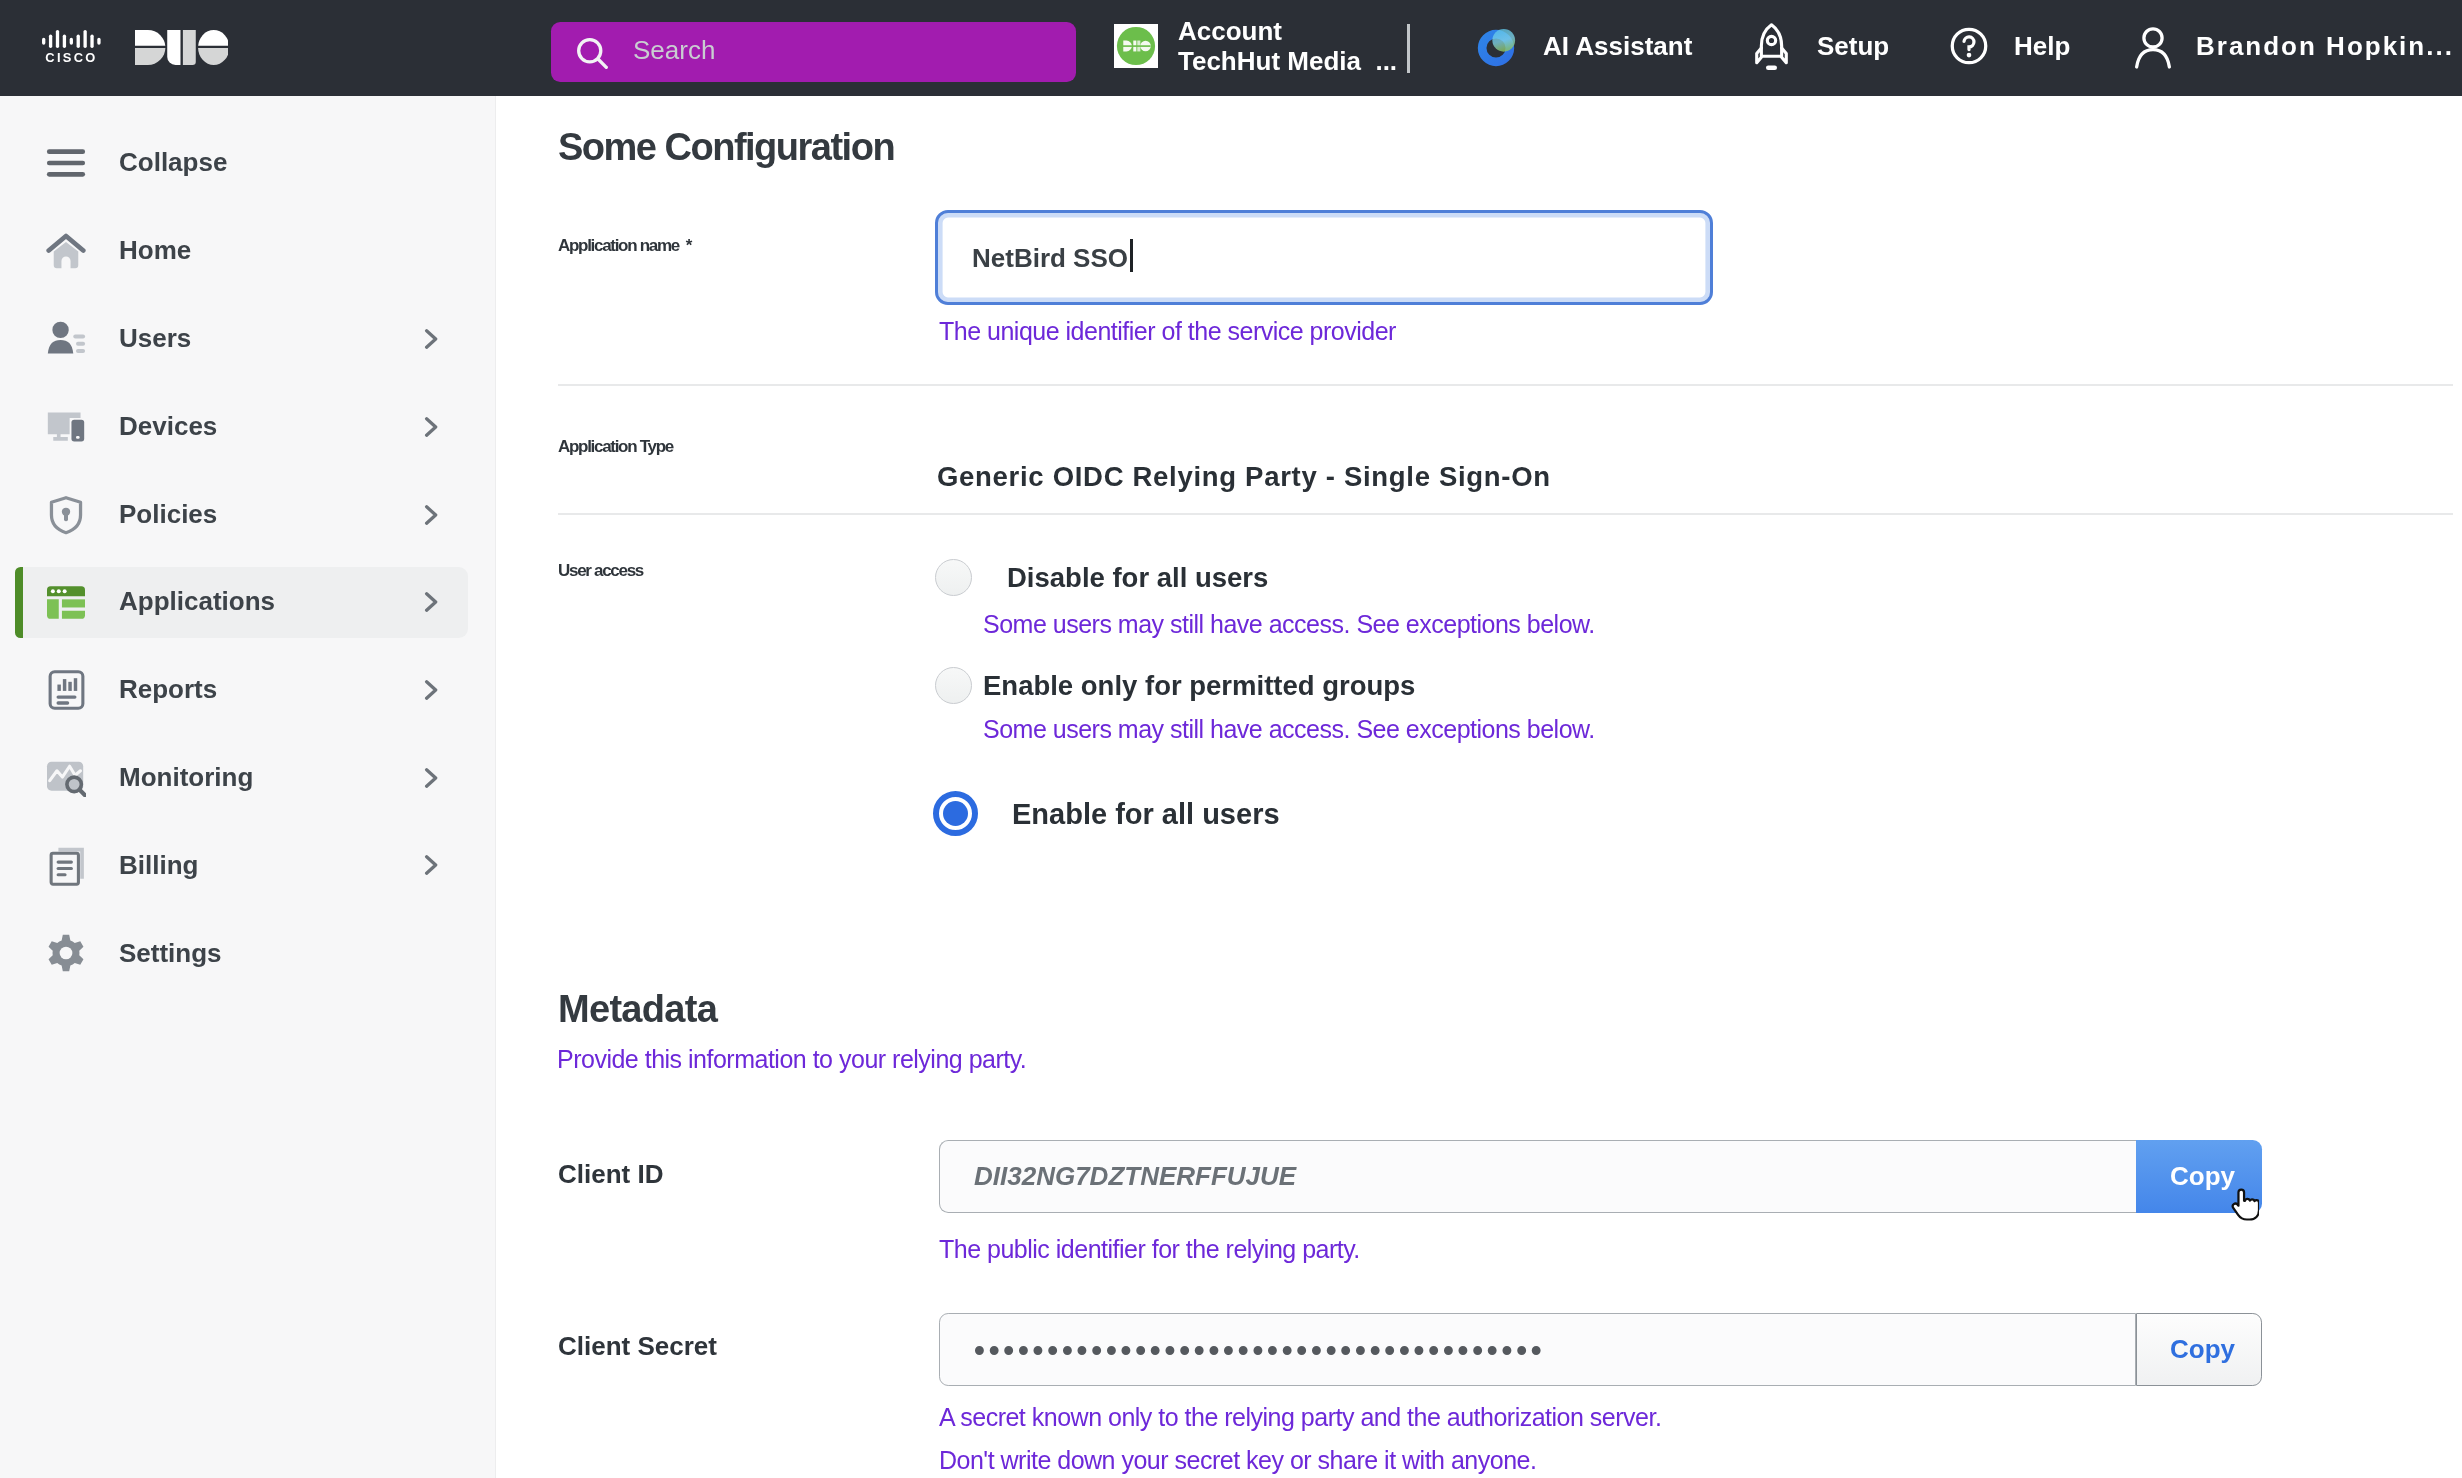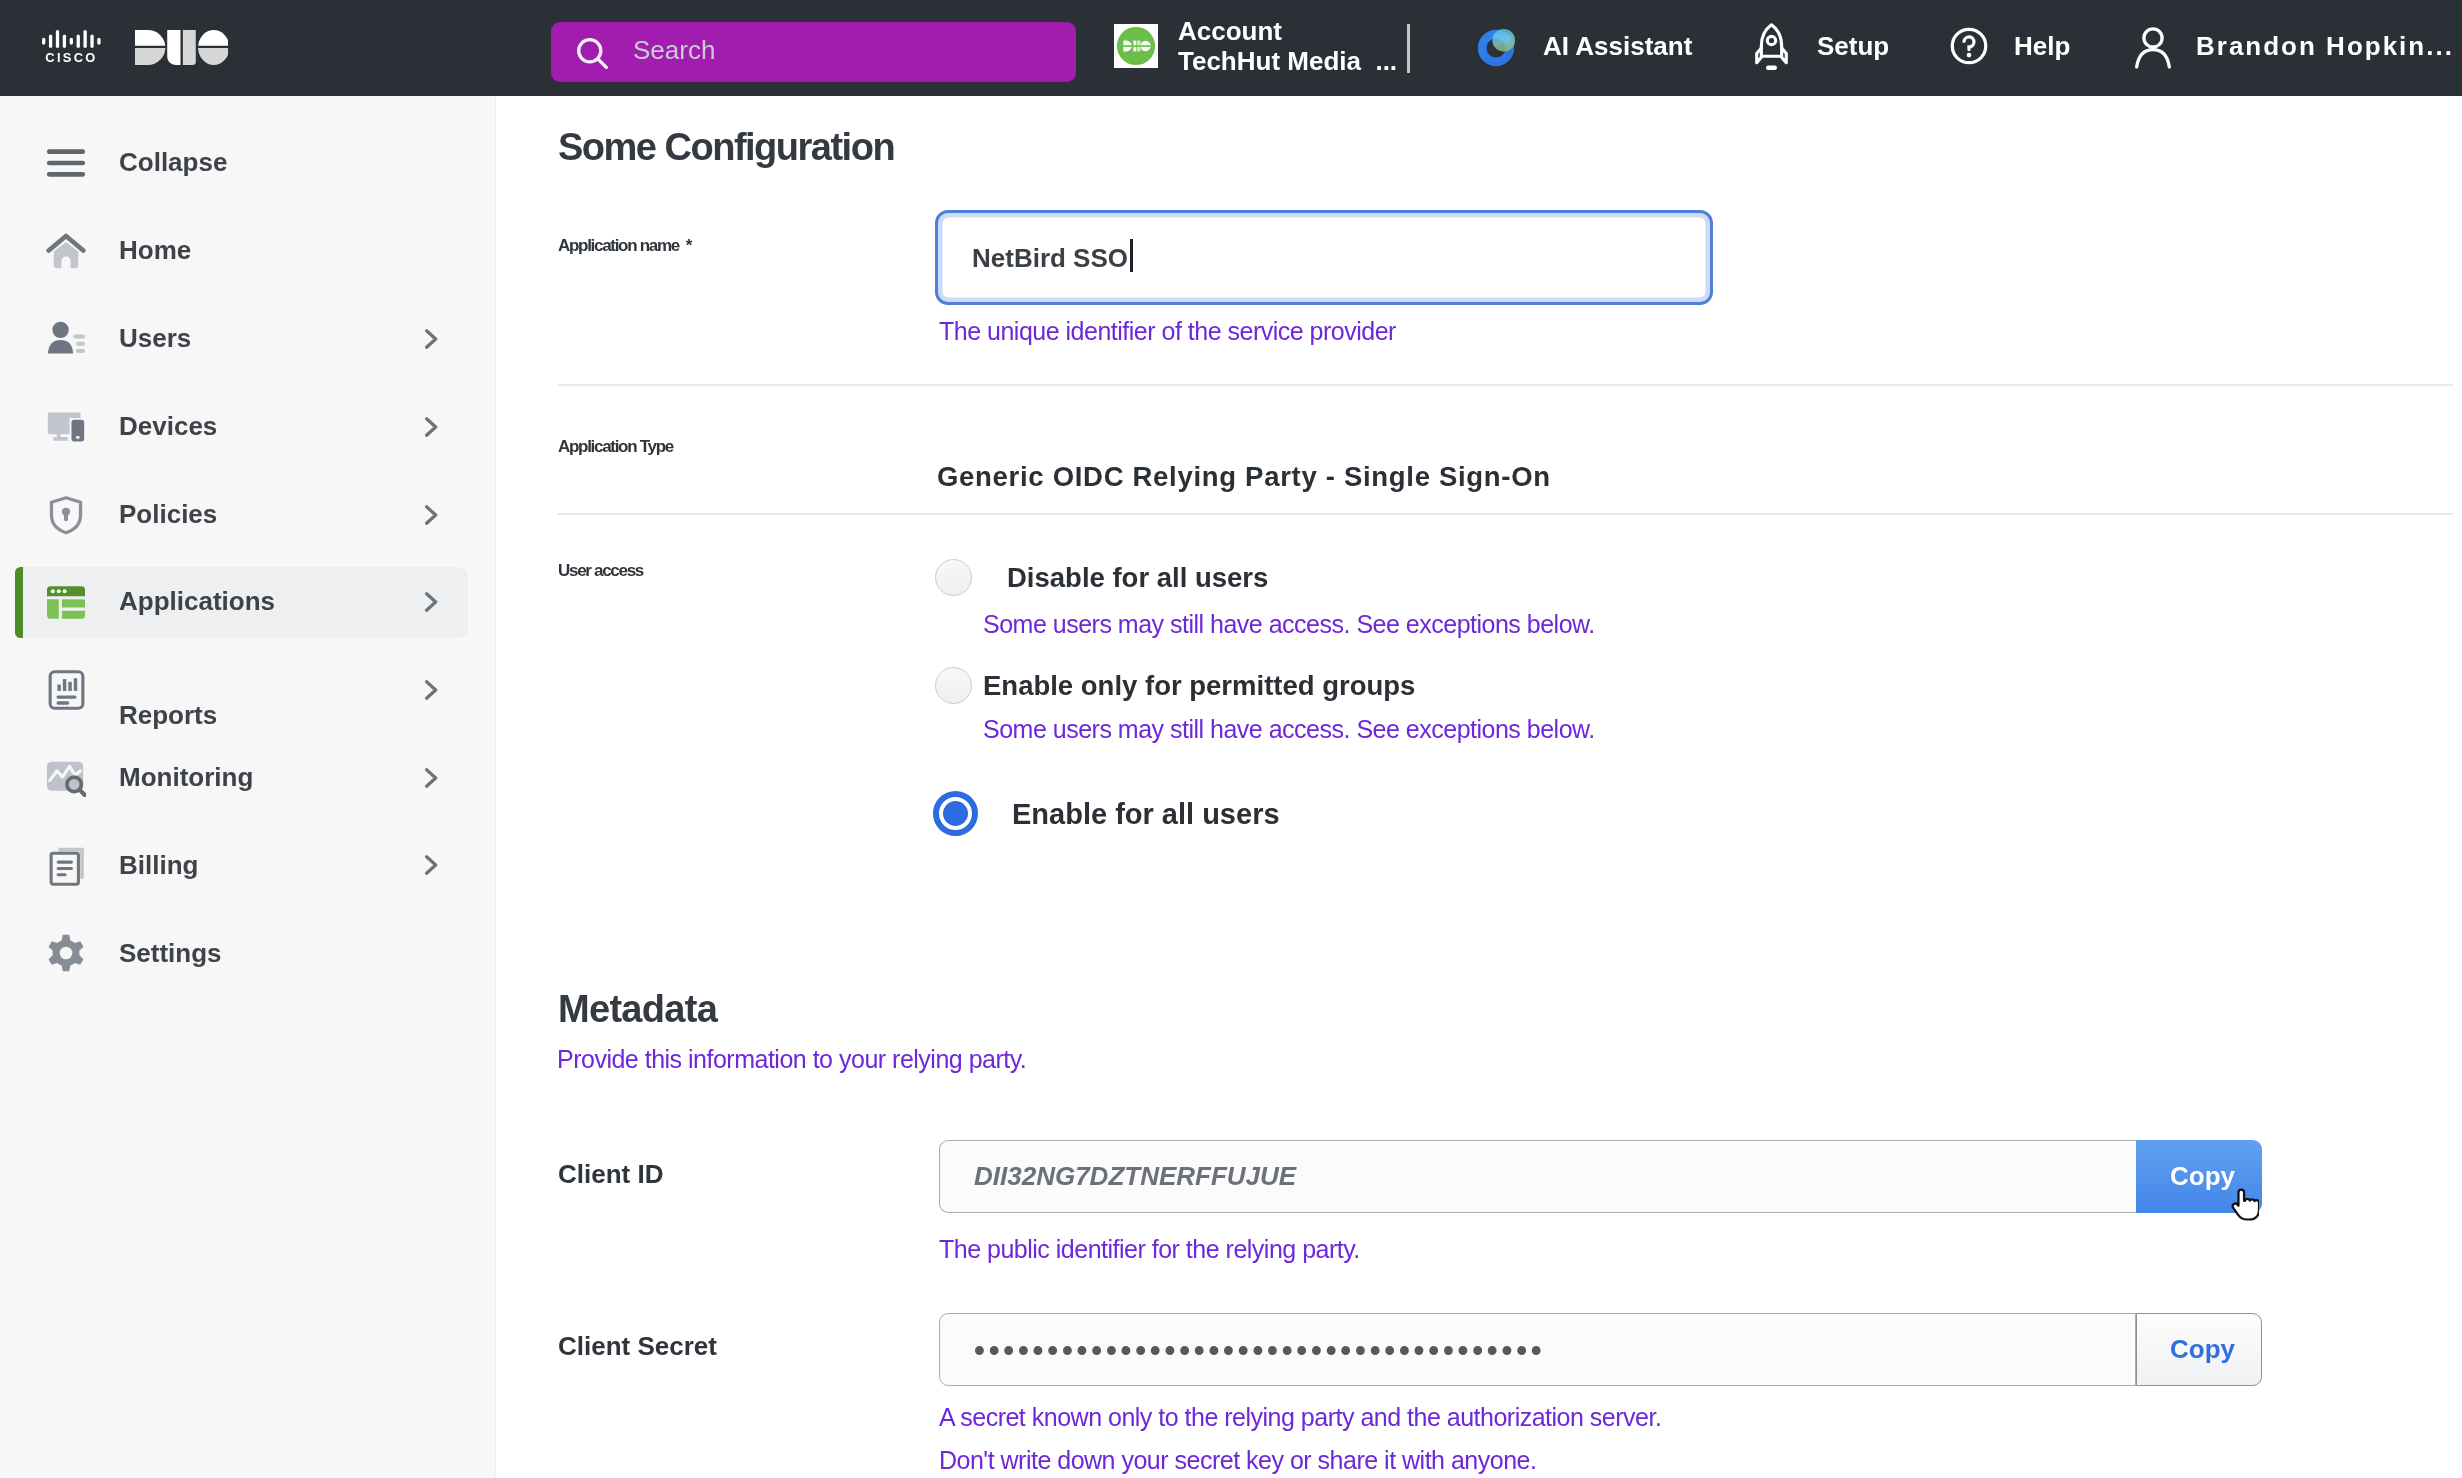--- a/index.html
+++ b/index.html
@@ -197,21 +197,21 @@
   <rect x="2" y="2" width="36" height="40" rx="5" fill="none" stroke="#6f7681" stroke-width="3.4"></rect>
   <g fill="#6f7681">
     <rect x="10" y="16" width="3.8" height="7"></rect>
     <rect x="16" y="10" width="3.8" height="13"></rect>
     <rect x="22" y="13" width="3.8" height="10"></rect>
     <rect x="28" y="9" width="3.8" height="14"></rect>
     <rect x="9" y="28" width="22" height="3.6" rx="1.8"></rect>
     <rect x="9" y="34.5" width="14" height="3.6" rx="1.8"></rect>
   </g>
 </svg>
-<div class="navtxt" style="top:700px;text-align:right;">Reports</div>
+<div class="navtxt" style="top:674px;text-align:right;">Reports</div>
 
 <svg class="abs" style="left:46px;top:759px;" width="40" height="38" viewBox="0 0 44 42">
   <rect x="1" y="3" width="40" height="32" rx="5" fill="#bfc3c9"></rect>
   <path d="M4,24 L12,13 L18,20 L26,8 L32,18 L38,13" fill="none" stroke="#f7f7f8" stroke-width="3.4" stroke-linecap="round" stroke-linejoin="round"></path>
   <circle cx="31" cy="28" r="8" fill="none" stroke="#646a71" stroke-width="4"></circle>
   <line x1="37" y1="34" x2="43" y2="40" stroke="#646a71" stroke-width="4.6" stroke-linecap="round"></line>
 </svg>
 <div class="navtxt" style="top:762px;">Monitoring</div>
 
 <svg class="abs" style="left:49px;top:846px;" width="37" height="40" viewBox="0 0 40 44">

